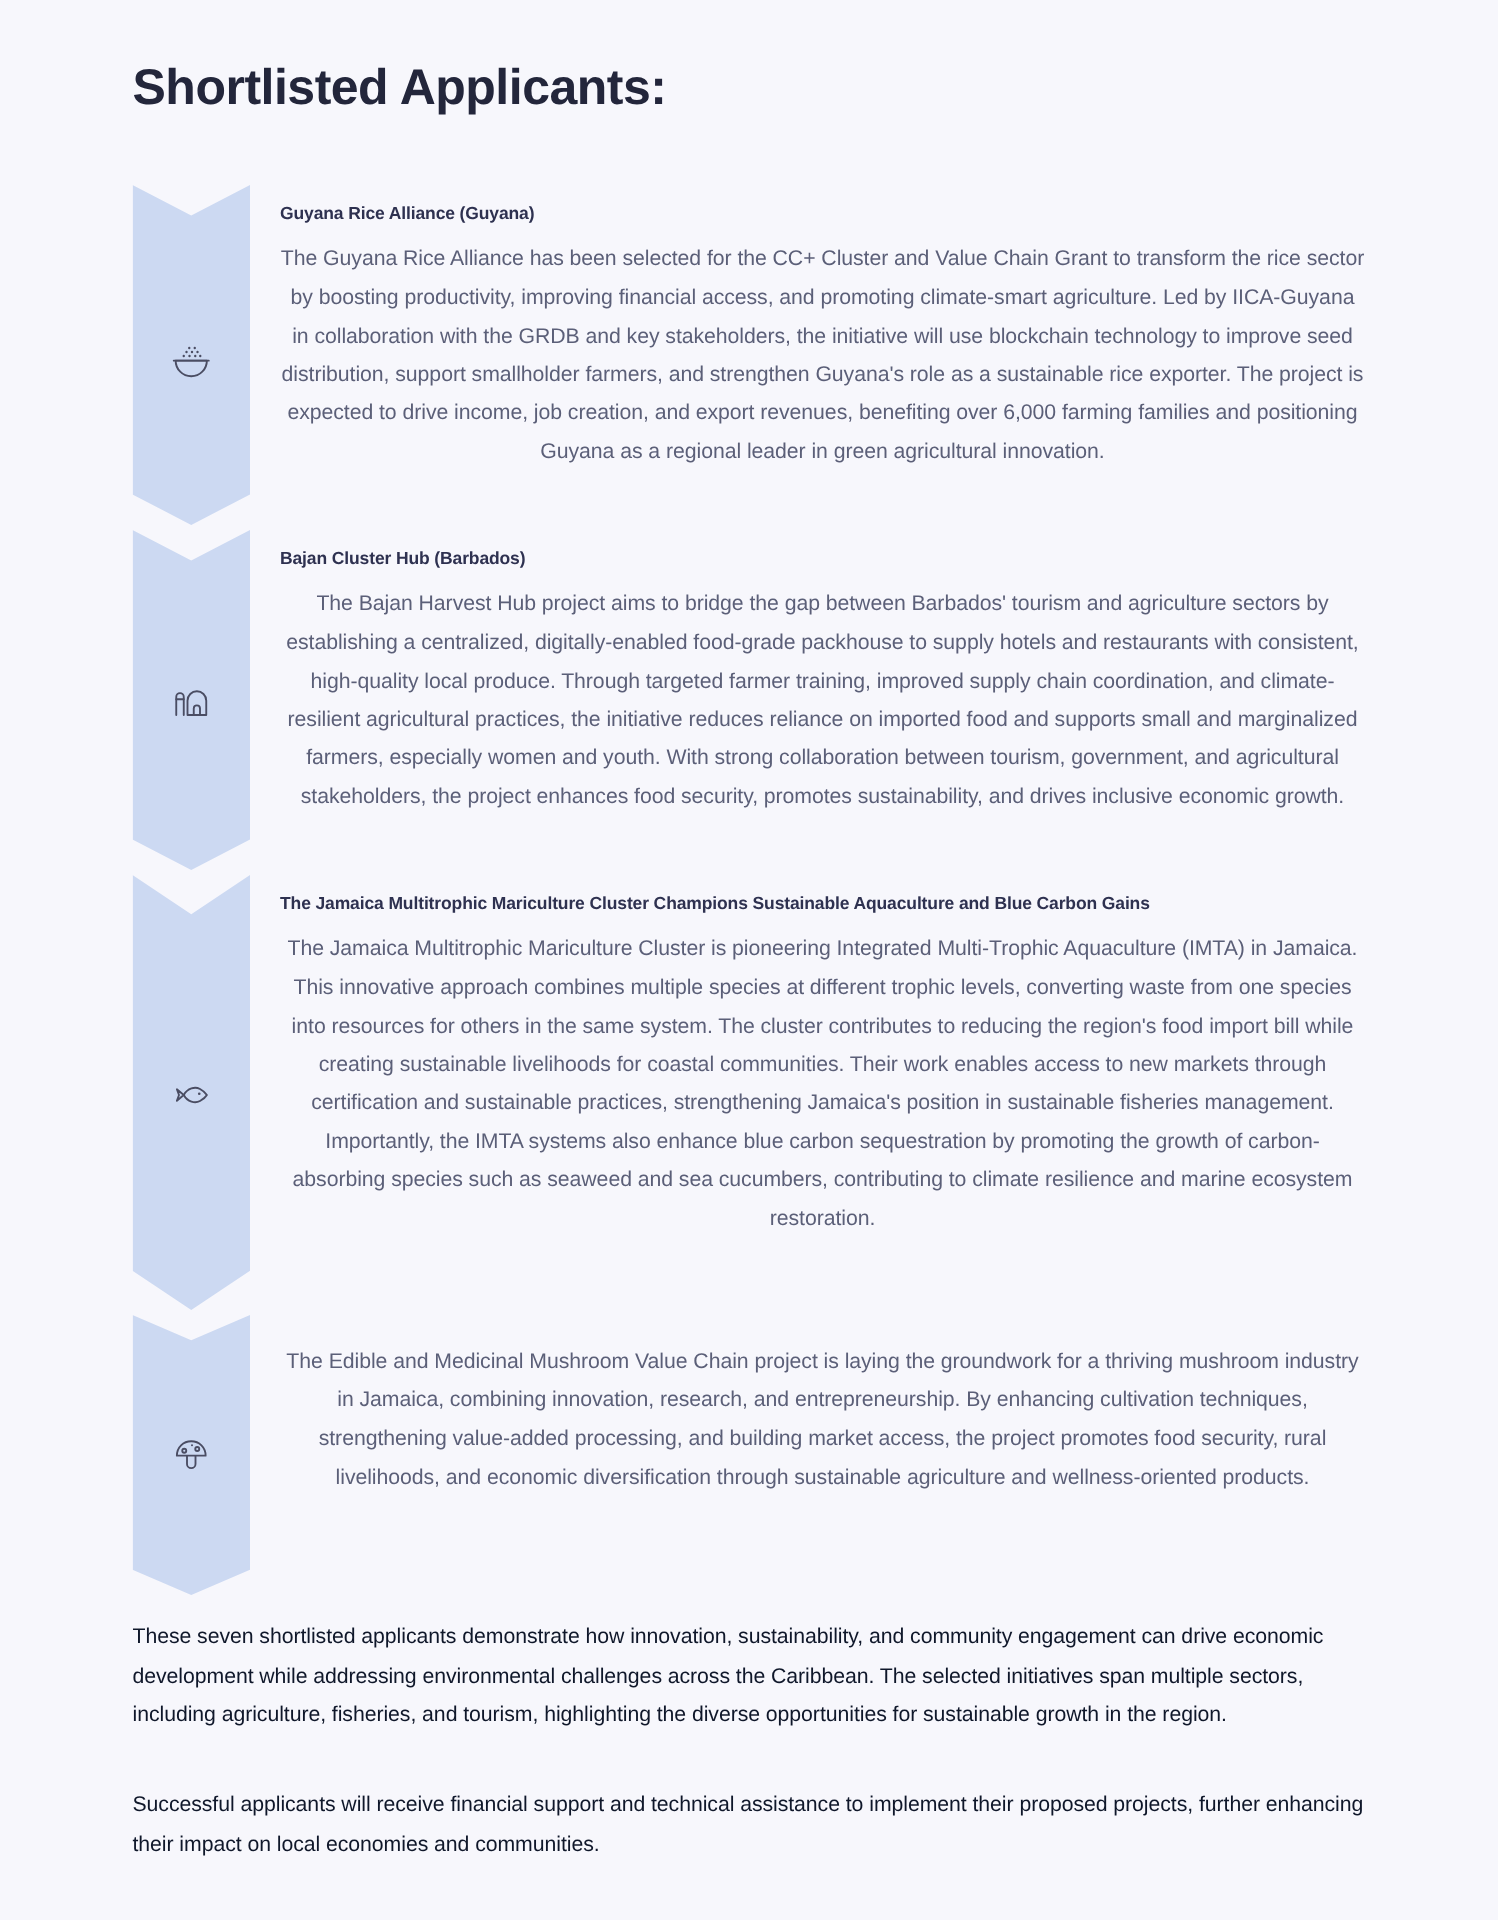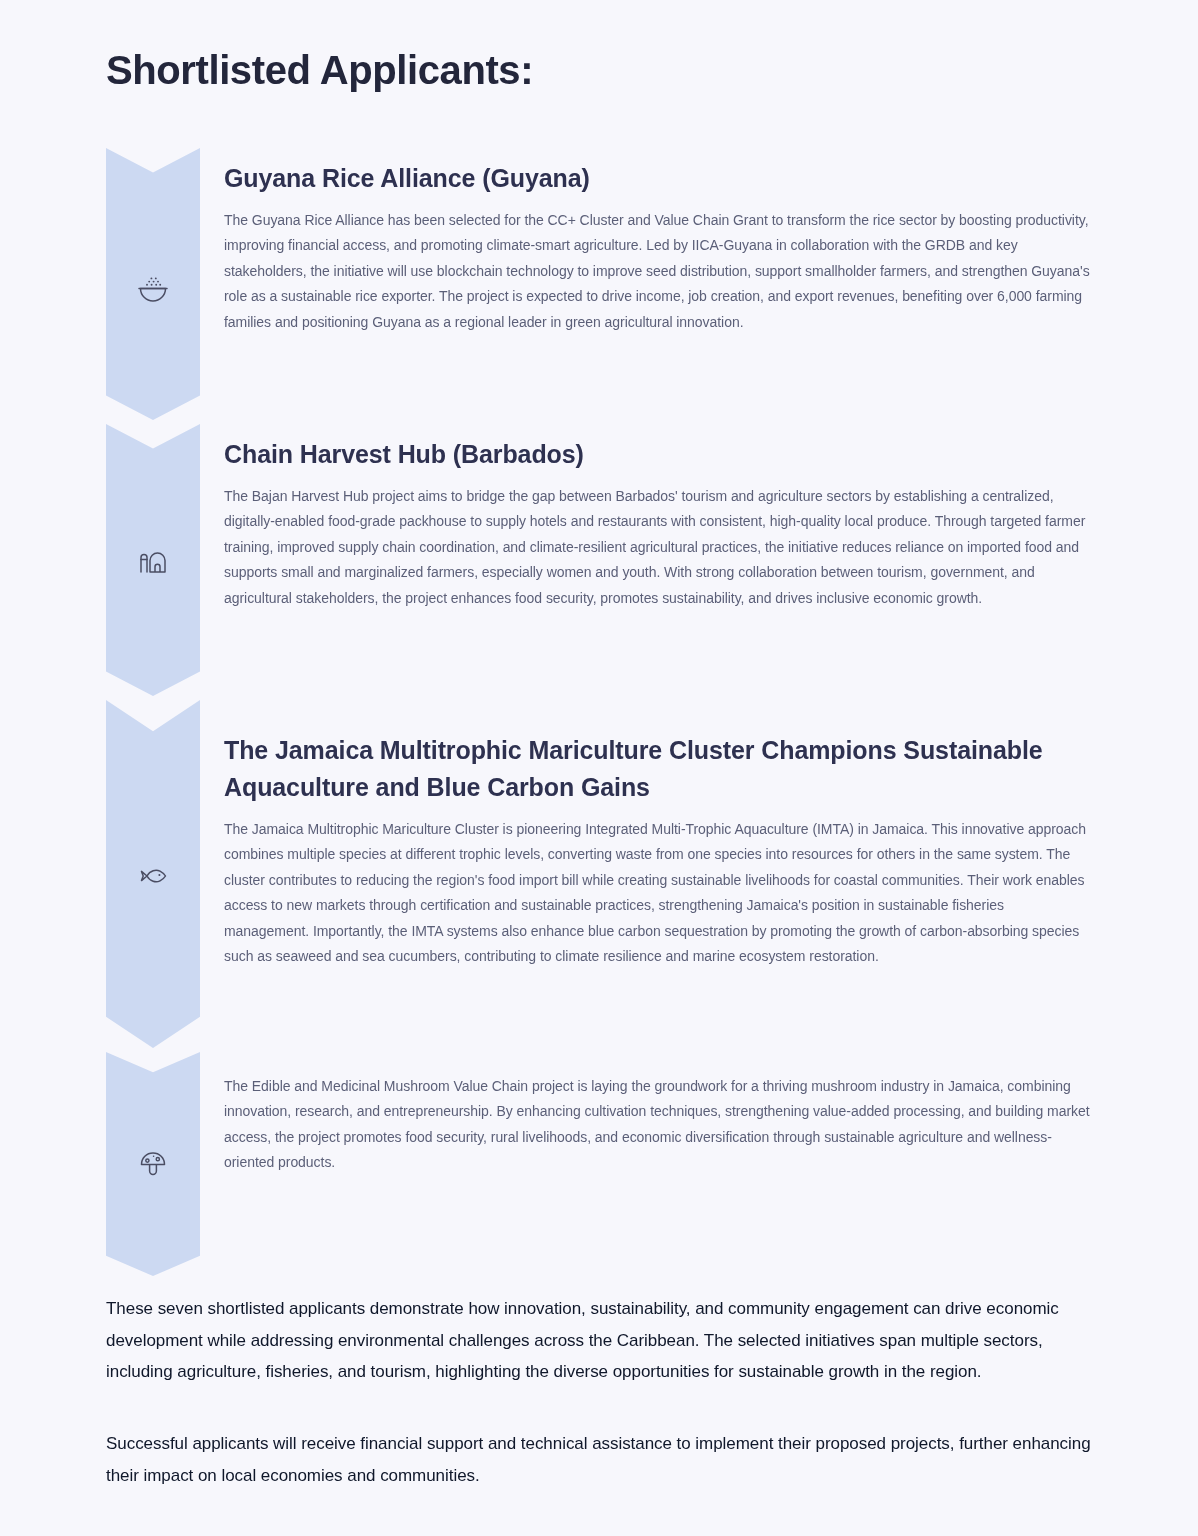--- a/index.html
+++ b/index.html
@@ -65,33 +65,34 @@
   .chev-icon svg { display: inline-block; }
 
   
   .entry {
     position: absolute;
     left: 224px;
     width: 868px;
   }
 
   .entry-title {
-    font-size: 25px;
+    font-size: 14px;
     font-weight: bold;
     color: #2e3150;
     line-height: 1.48;
     letter-spacing: -0.1px;
     margin-bottom: 11px;
   }
 
   .entry-body {
-    font-size: 14px;
+    font-size: 17px;
     line-height: 1.82;
     color: #5b5f78;
     letter-spacing: -0.05px;
+    text-align: center;
   }
 
   
   .footer-para {
     position: absolute;
     left: 106px;
     width: 986px;
     font-size: 17px;
     line-height: 1.86;
     color: #0f172a;
@@ -155,25 +156,25 @@
     </div>
 
   </div>
 
   <div class="entry" style="top:160px;">
     <div class="entry-title">Guyana Rice Alliance (Guyana)</div>
     <div class="entry-body">The Guyana Rice Alliance has been selected for the CC+ Cluster and Value Chain Grant to transform the rice sector by boosting productivity, improving financial access, and promoting climate-smart agriculture. Led by IICA-Guyana in collaboration with the GRDB and key stakeholders, the initiative will use blockchain technology to improve seed distribution, support smallholder farmers, and strengthen Guyana's role as a sustainable rice exporter. The project is expected to drive income, job creation, and export revenues, benefiting over 6,000 farming families and positioning Guyana as a regional leader in green agricultural innovation.</div>
   </div>
 
   <div class="entry" style="top:436px;">
-    <div class="entry-title">Chain Harvest Hub (Barbados)</div>
+    <div class="entry-title">Bajan Cluster Hub (Barbados)</div>
     <div class="entry-body">The Bajan Harvest Hub project aims to bridge the gap between Barbados' tourism and agriculture sectors by establishing a centralized, digitally-enabled food-grade packhouse to supply hotels and restaurants with consistent, high-quality local produce. Through targeted farmer training, improved supply chain coordination, and climate-resilient agricultural practices, the initiative reduces reliance on imported food and supports small and marginalized farmers, especially women and youth. With strong collaboration between tourism, government, and agricultural stakeholders, the project enhances food security, promotes sustainability, and drives inclusive economic growth.</div>
   </div>
 
-  <div class="entry" style="top:732px;">
+  <div class="entry" style="top:712px;">
     <div class="entry-title">The Jamaica Multitrophic Mariculture Cluster Champions Sustainable Aquaculture and Blue Carbon Gains</div>
     <div class="entry-body">The Jamaica Multitrophic Mariculture Cluster is pioneering Integrated Multi-Trophic Aquaculture (IMTA) in Jamaica. This innovative approach combines multiple species at different trophic levels, converting waste from one species into resources for others in the same system. The cluster contributes to reducing the region's food import bill while creating sustainable livelihoods for coastal communities. Their work enables access to new markets through certification and sustainable practices, strengthening Jamaica's position in sustainable fisheries management. Importantly, the IMTA systems also enhance blue carbon sequestration by promoting the growth of carbon-absorbing species such as seaweed and sea cucumbers, contributing to climate resilience and marine ecosystem restoration.</div>
   </div>
 
   <div class="entry" style="top:1074px;">
     <div class="entry-body">The Edible and Medicinal Mushroom Value Chain project is laying the groundwork for a thriving mushroom industry in Jamaica, combining innovation, research, and entrepreneurship. By enhancing cultivation techniques, strengthening value-added processing, and building market access, the project promotes food security, rural livelihoods, and economic diversification through sustainable agriculture and wellness-oriented products.</div>
   </div>
 
   <p class="footer-para" style="top:1293px;">These seven shortlisted applicants demonstrate how innovation, sustainability, and community engagement can drive economic development while addressing environmental challenges across the Caribbean. The selected initiatives span multiple sectors, including agriculture, fisheries, and tourism, highlighting the diverse opportunities for sustainable growth in the region.</p>
 

